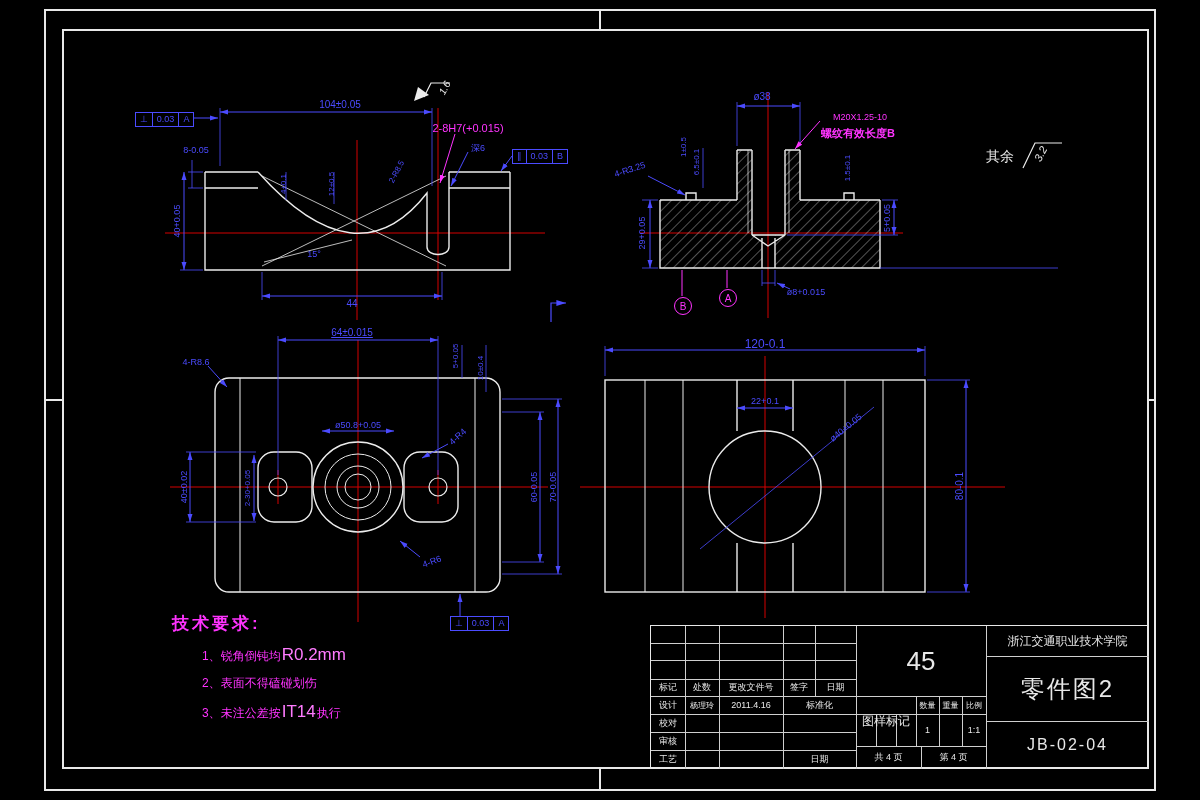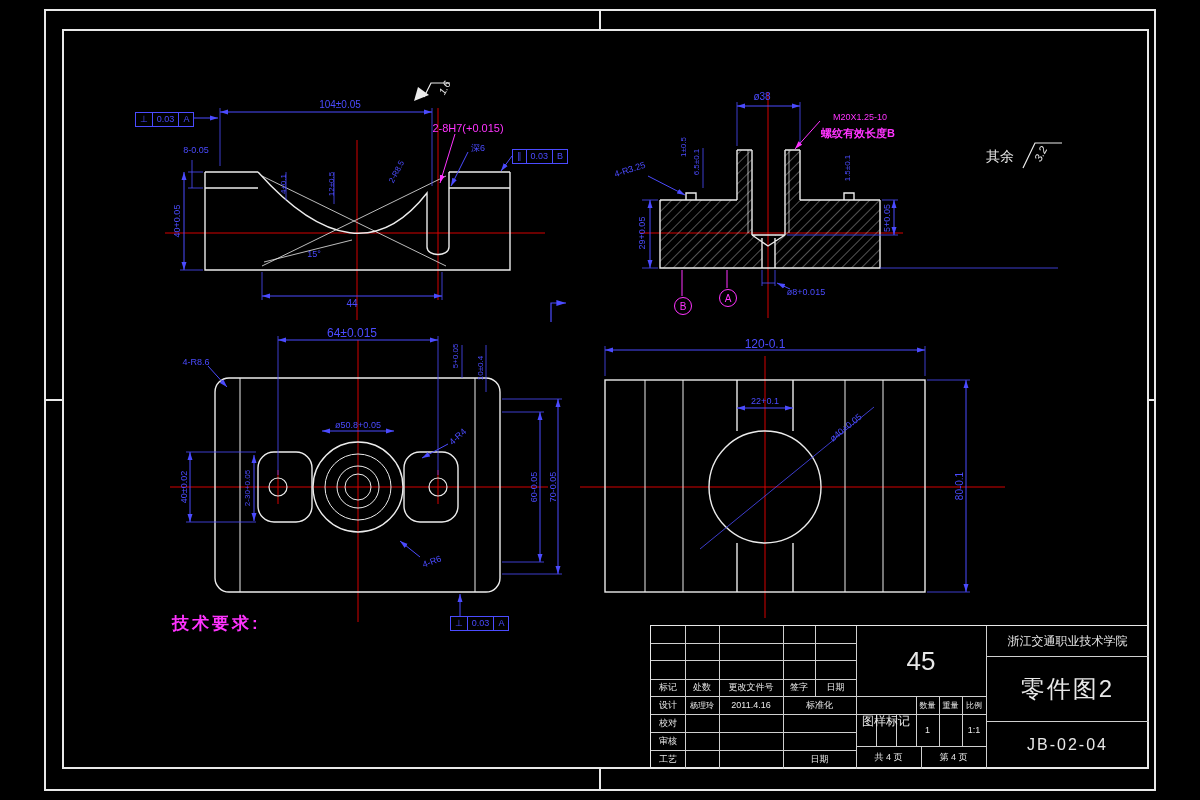--- a/index.html
+++ b/index.html
@@ -171,21 +171,21 @@
       <div class="lbl c-magenta bd" style="left: 858px; top: 133px; font-size: 11px; transform: translate(-50%, -50%) rotate(0deg);">螺纹有效长度B</div>
       <div class="lbl c-blue" style="left: 630px; top: 170px; font-size: 9px; transform: translate(-50%, -50%) rotate(-18deg);">4-R3.25</div>
       <div class="lbl c-blue" style="left: 697px; top: 162px; font-size: 8px; transform: translate(-50%, -50%) rotate(-90deg);">6.5±0.1</div>
       <div class="lbl c-blue" style="left: 684px; top: 147px; font-size: 8px; transform: translate(-50%, -50%) rotate(-90deg);">1±0.5</div>
       <div class="lbl c-blue" style="left: 848px; top: 168px; font-size: 8px; transform: translate(-50%, -50%) rotate(-90deg);">1.5±0.1</div>
       <div class="lbl c-blue" style="left: 642px; top: 233px; font-size: 9px; transform: translate(-50%, -50%) rotate(-90deg);">29+0.05</div>
       <div class="lbl c-blue" style="left: 887px; top: 218px; font-size: 9px; transform: translate(-50%, -50%) rotate(-90deg);">5+0.05</div>
       <div class="lbl c-blue" style="left: 806px; top: 292px; font-size: 9px; transform: translate(-50%, -50%) rotate(0deg);">ø8+0.015</div>
       <div class="lbl c-white" style="left: 1000px; top: 156px; font-size: 14px; transform: translate(-50%, -50%) rotate(0deg);">其余</div>
       <div class="lbl c-white it" style="left: 1041px; top: 154px; font-size: 11px; transform: translate(-50%, -50%) rotate(-62deg);">3.2</div>
-      <div class="lbl c-blue" style="left: 352px; top: 333px; font-size: 12px; transform: translate(-50%, -50%) rotate(0deg);">64±0.015</div>
+      <div class="lbl c-blue" style="left: 352px; top: 333px; font-size: 10px; transform: translate(-50%, -50%) rotate(0deg); text-decoration: underline;">64±0.015</div>
       <div class="lbl c-blue" style="left: 196px; top: 362px; font-size: 9px; transform: translate(-50%, -50%) rotate(0deg);">4-R8.6</div>
       <div class="lbl c-blue" style="left: 456px; top: 356px; font-size: 8px; transform: translate(-50%, -50%) rotate(-90deg);">5+0.05</div>
       <div class="lbl c-blue" style="left: 481px; top: 368px; font-size: 8px; transform: translate(-50%, -50%) rotate(-90deg);">10±0.4</div>
       <div class="lbl c-blue" style="left: 358px; top: 425px; font-size: 9px; transform: translate(-50%, -50%) rotate(0deg);">ø50.8+0.05</div>
       <div class="lbl c-blue" style="left: 184px; top: 487px; font-size: 9px; transform: translate(-50%, -50%) rotate(-90deg);">40±0.02</div>
       <div class="lbl c-blue" style="left: 248px; top: 488px; font-size: 8px; transform: translate(-50%, -50%) rotate(-90deg);">2-30+0.05</div>
       <div class="lbl c-blue" style="left: 458px; top: 437px; font-size: 9px; transform: translate(-50%, -50%) rotate(-42deg);">4-R4</div>
       <div class="lbl c-blue" style="left: 432px; top: 562px; font-size: 9px; transform: translate(-50%, -50%) rotate(-20deg);">4-R6</div>
       <div class="lbl c-blue" style="left: 534px; top: 487px; font-size: 9px; transform: translate(-50%, -50%) rotate(-90deg);">60-0.05</div>
       <div class="lbl c-blue" style="left: 553px; top: 487px; font-size: 9px; transform: translate(-50%, -50%) rotate(-90deg);">70-0.05</div>
@@ -211,20 +211,34 @@
         <span>A</span>
       </div>
     </div>
   <div id="datum-layer">
       <div class="datum" style="left: 674px; top: 297px;">B</div>
       <div class="datum" style="left: 719px; top: 289px;">A</div>
     </div>
 
   <div id="techreq">
     <div class="tr-title">技术要求:</div>
+    <div id="tr-items">
+        <div class="tr-item">
+          <span>1、锐角倒钝均</span>
+          <span class="tr-em">R0.2mm</span>
+        </div>
+        <div class="tr-item">
+          <span>2、表面不得磕碰划伤</span>
+        </div>
+        <div class="tr-item">
+          <span>3、未注公差按</span>
+          <span class="tr-em">IT14</span>
+          <span>执行</span>
+        </div>
+      </div>
   </div>
 
   <div id="titleblock">
 
     <div class="tl vl" style="left:34px;top:0;height:143px;"></div>
     <div class="tl vl" style="left:68px;top:0;height:143px;"></div>
     <div class="tl vl" style="left:132px;top:0;height:143px;"></div>
     <div class="tl vl" style="left:164px;top:0;height:70px;"></div>
     <div class="tl vl" style="left:205px;top:0;height:143px;"></div>
     <div class="tl vl" style="left:335px;top:0;height:143px;"></div>

